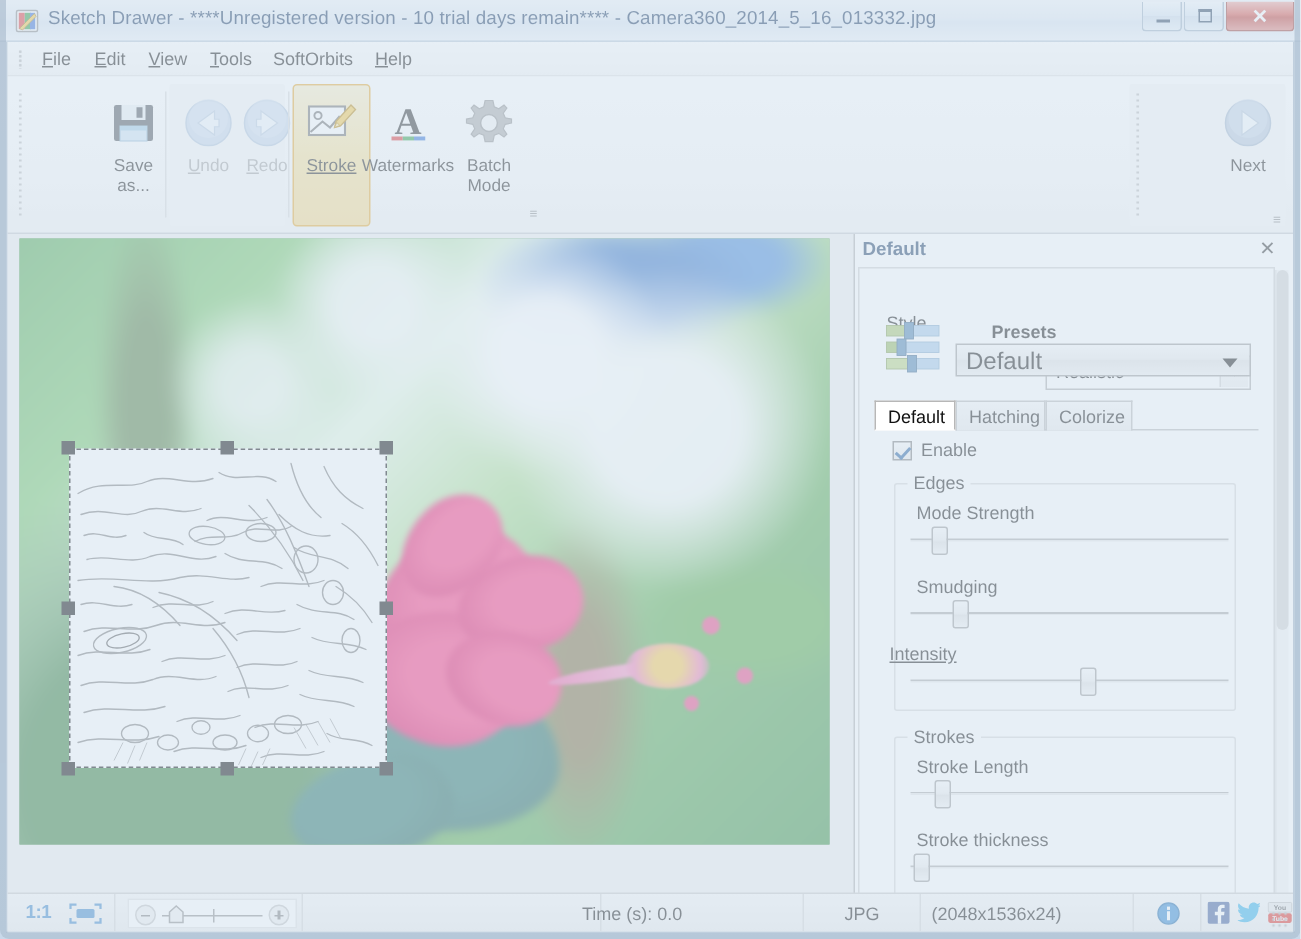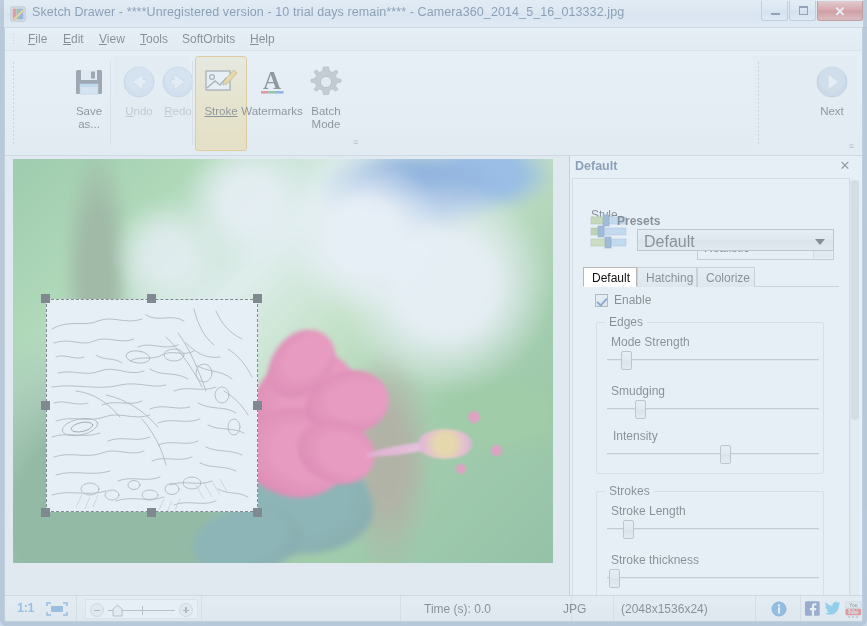--- a/index.html
+++ b/index.html
@@ -858,21 +858,21 @@
         <rect x="14" y="1" width="6" height="11" fill="#4a7fae" stroke="#2f5c85" stroke-width="0.6"></rect>
         <rect x="2" y="14" width="9" height="7" fill="#93b85c" stroke="#7d9a49" stroke-width="0.6"></rect>
         <rect x="15" y="14" width="22" height="7" fill="#a6c8e8" stroke="#7aa4c8" stroke-width="0.6"></rect>
         <rect x="9" y="12" width="6" height="11" fill="#4a7fae" stroke="#2f5c85" stroke-width="0.6"></rect>
         <rect x="2" y="25" width="16" height="7" fill="#b8d47f" stroke="#7d9a49" stroke-width="0.6"></rect>
         <rect x="22" y="25" width="15" height="7" fill="#a6c8e8" stroke="#7aa4c8" stroke-width="0.6"></rect>
         <rect x="16" y="23" width="6" height="11" fill="#4a7fae" stroke="#2f5c85" stroke-width="0.6"></rect>
       </svg>
     </div>
 
-    <div class="lbl bold" style="left:612px; top:186px;">Presets</div>
+    <div class="lbl bold" style="left:656px; top:186px;">Presets</div>
     <div class="combo-presets" style="left:632px; top:201px;">
       <div class="txt">Default</div>
       <div class="arr"></div>
     </div>
 
     <div class="tabstrip" style="left:578px; top:239px; width:256px;">
       <div class="tab sel" style="left:0px; width:54px;">Default</div>
       <div class="tab" style="left:54px; width:60px;">Hatching</div>
       <div class="tab" style="left:114px; width:58px;">Colorize</div>
     </div>
@@ -890,21 +890,21 @@
       <div class="slider-track"></div>
       <div class="slider-thumb" style="left:14px;"></div>
     </div>
 
     <div class="lbl" style="left:606px; top:356px;">Smudging</div>
     <div class="slider" style="left:602px; top:371px; width:212px;">
       <div class="slider-track"></div>
       <div class="slider-thumb" style="left:28px;"></div>
     </div>
 
-    <div class="lbl" style="left:608px; top:401px;">Intensity</div>
+    <div class="lbl" style="left:588px; top:401px;text-decoration:underline;">Intensity</div>
     <div class="slider" style="left:602px; top:416px; width:212px;">
       <div class="slider-track"></div>
       <div class="slider-thumb" style="left:113px;"></div>
     </div>
 
     <div class="group" style="left:591px; top:463px; width:228px; height:108px;">
       <span class="group-title">Strokes</span>
     </div>
     <div class="lbl" style="left:606px; top:476px;">Stroke Length</div>
     <div class="slider" style="left:602px; top:491px; width:212px;">
@@ -935,21 +935,21 @@
         <div class="zoom-home">
           <svg width="11" height="13" viewBox="0 0 11 13">
             <path d="M5.5 1 L10 5 V12 H1 V5 Z" fill="#f2f2f2" stroke="#8a8a8a" stroke-width="1"></path>
           </svg>
         </div>
         <div class="zoom-btn plus" style="left:93px;"></div>
       </div>
       <div class="sb-cell" style="left:72px; width:124px; border-right:none;"></div>
 
       <div class="sb-cell" style="left:196px; width:200px; border-left:1px solid #d5d5d5;"></div>
-      <div class="sb-cell" style="left:412px; width:155px;">Time (s): 0.0</div>
+      <div class="sb-cell" style="left:376px; width:155px;">Time (s): 0.0</div>
       <div class="sb-cell" style="left:551px; width:58px;">JPG</div>
       <div class="sb-cell" style="left:609px; width:142px;">(2048x1536x24)</div>
 
       <div class="sb-cell" style="left:751px; width:45px;">
         <svg width="16" height="16" viewBox="0 0 16 16" style="margin-left:8px">
           <circle cx="8" cy="8" r="7" fill="#2f86d0" stroke="#1c6aad" stroke-width="1"></circle>
           <rect x="7" y="6.5" width="2" height="6" fill="#fff"></rect>
           <rect x="7" y="3.4" width="2" height="2.2" fill="#fff"></rect>
         </svg>
       </div>

